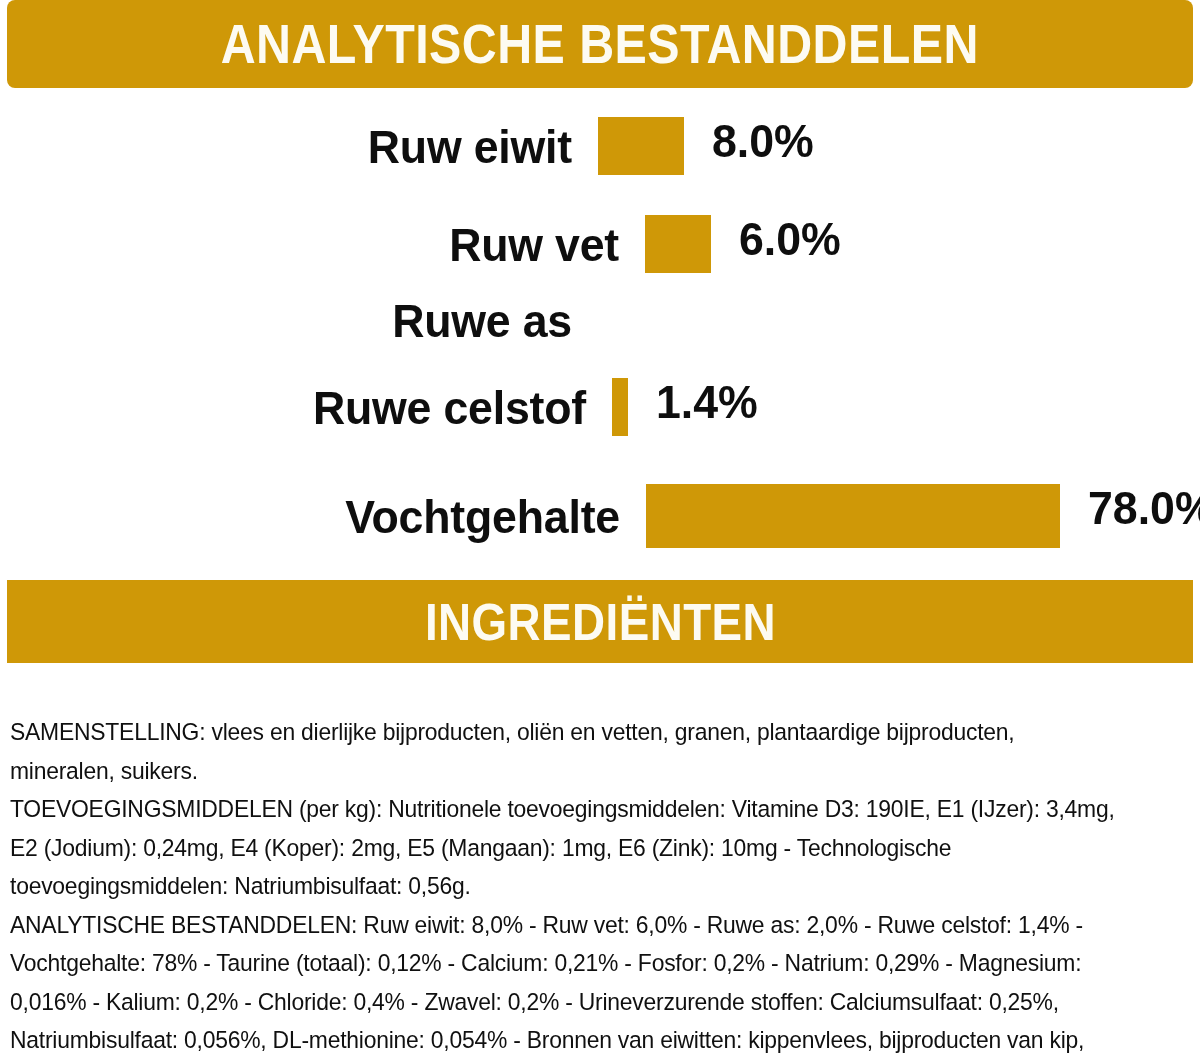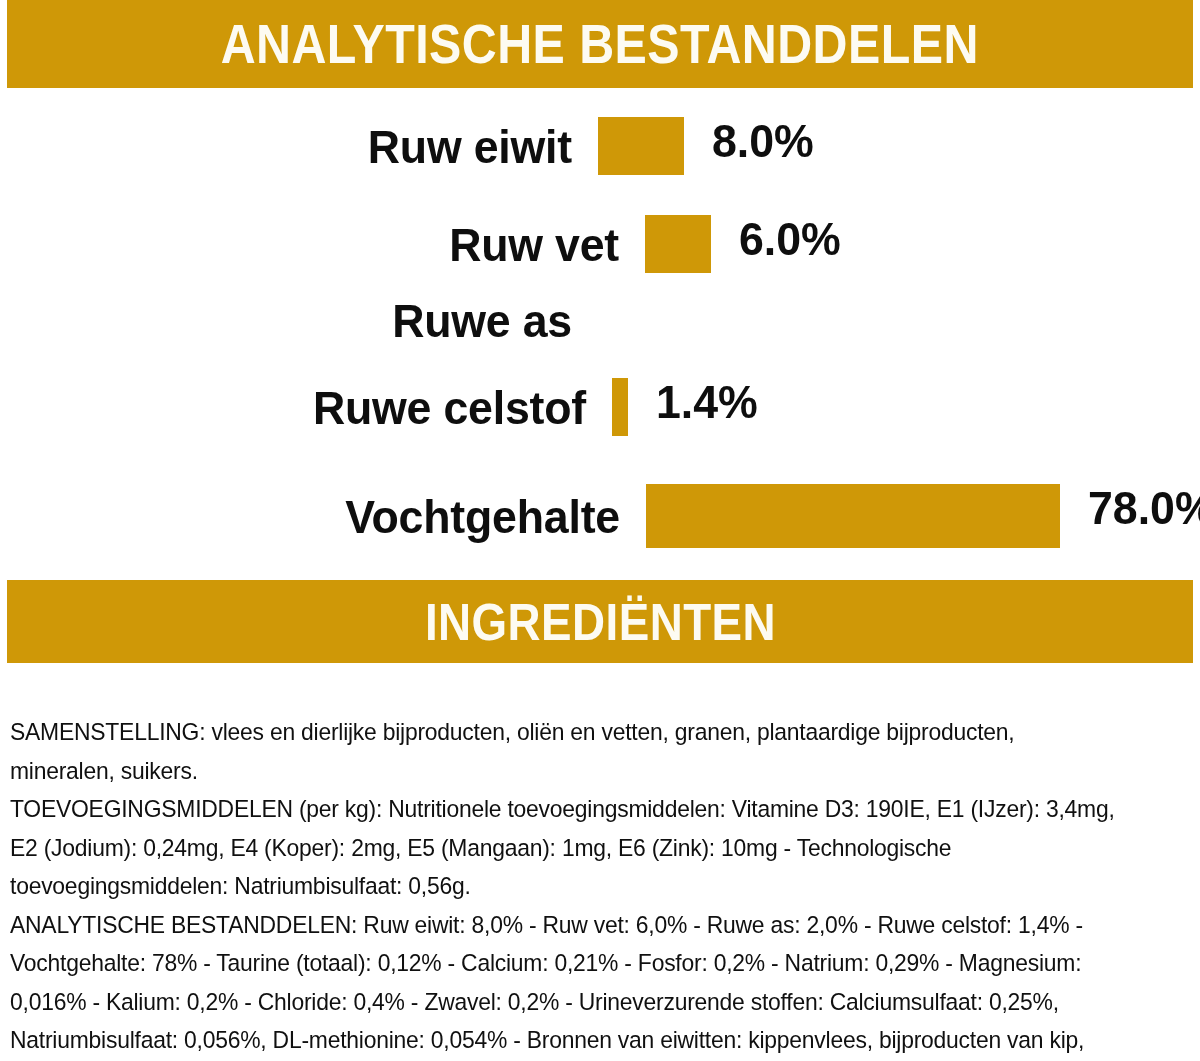--- a/index.html
+++ b/index.html
@@ -38,21 +38,21 @@
     font-family: "Liberation Sans", sans-serif;
     font-weight: bold;
     letter-spacing: 0.5px;
     text-align: center;
     line-height: 1;
     transform: scaleX(0.88);
     transform-origin: center center;
     white-space: nowrap;
   }
 
-  #banner-analysis { top: 0px; height: 88px; }
+  #banner-analysis { top: 0px; height: 88px; border-radius: 8px; }
   #banner-analysis .banner-title { font-size: 55px; }
 
   #banner-ingredients { top: 580px; height: 83px; }
   #banner-ingredients .banner-title { font-size: 52px; }
 
   
   .chart {
     position: absolute;
     left: 0;
     top: 88px;

